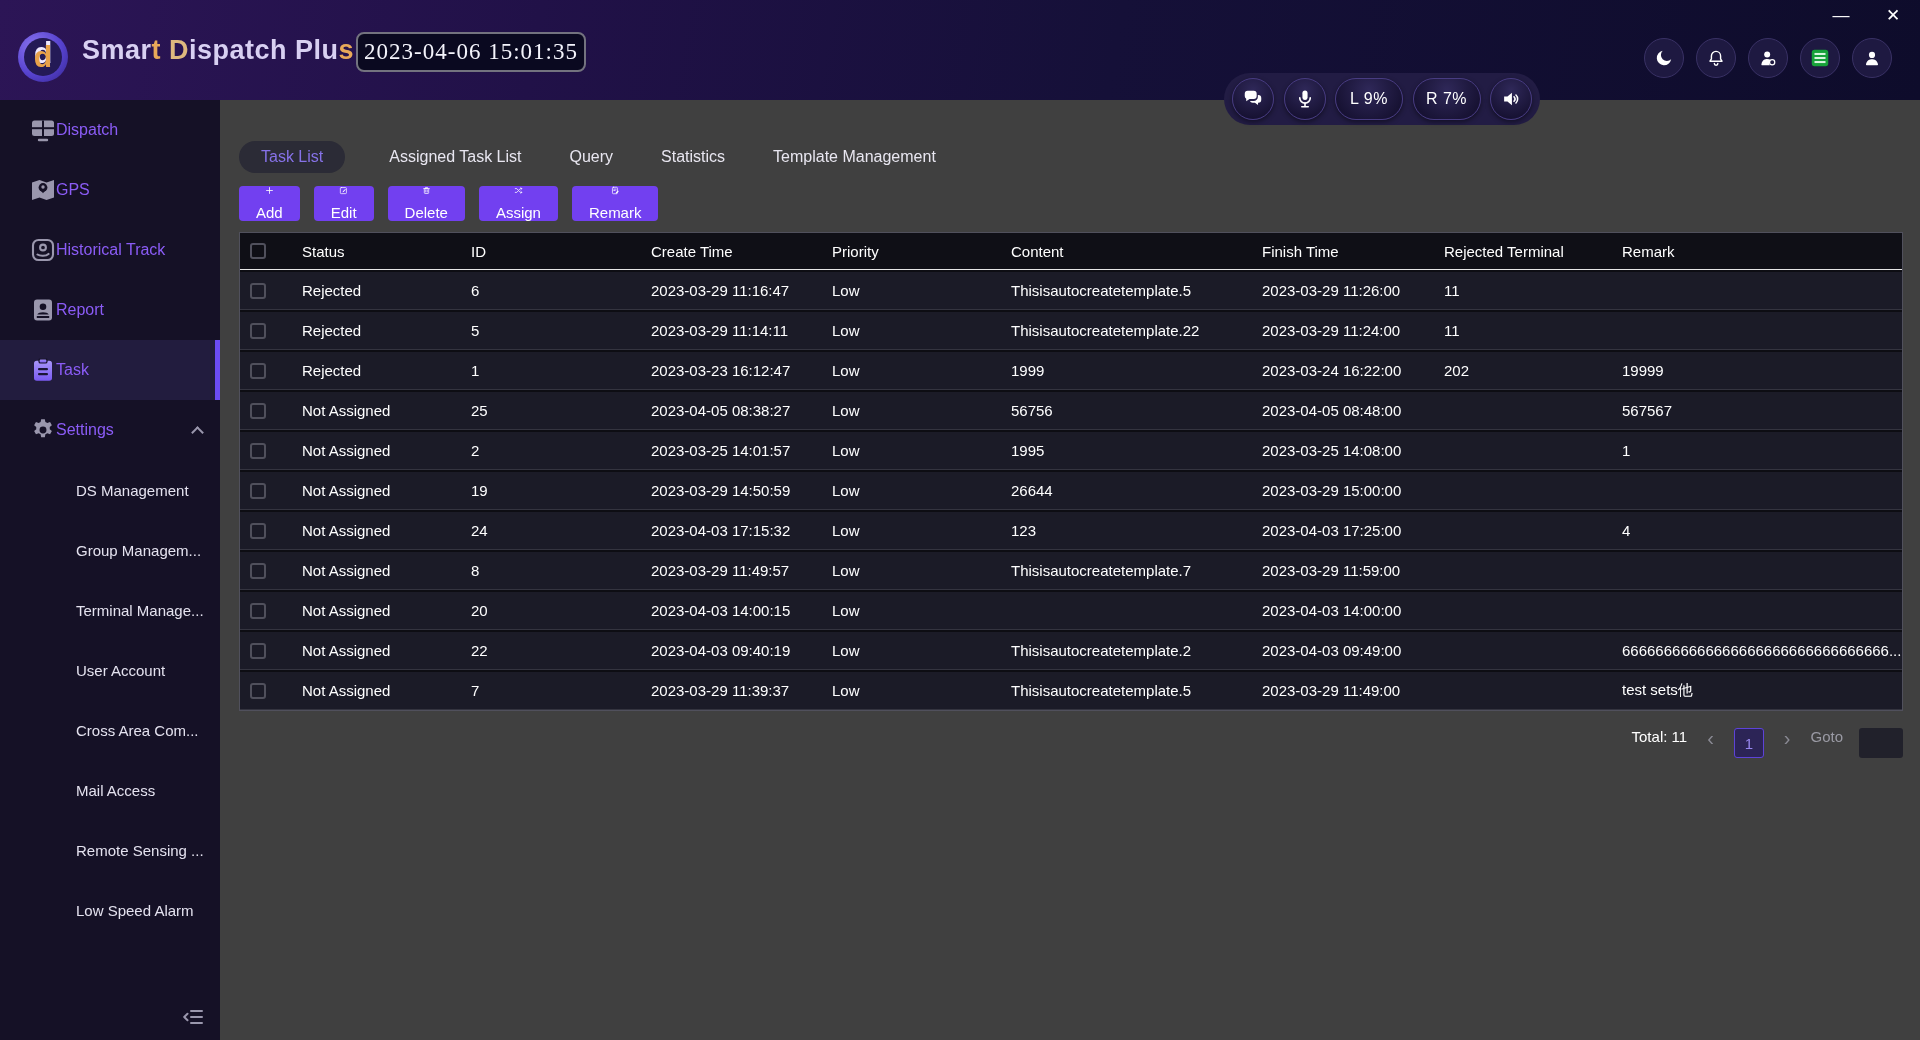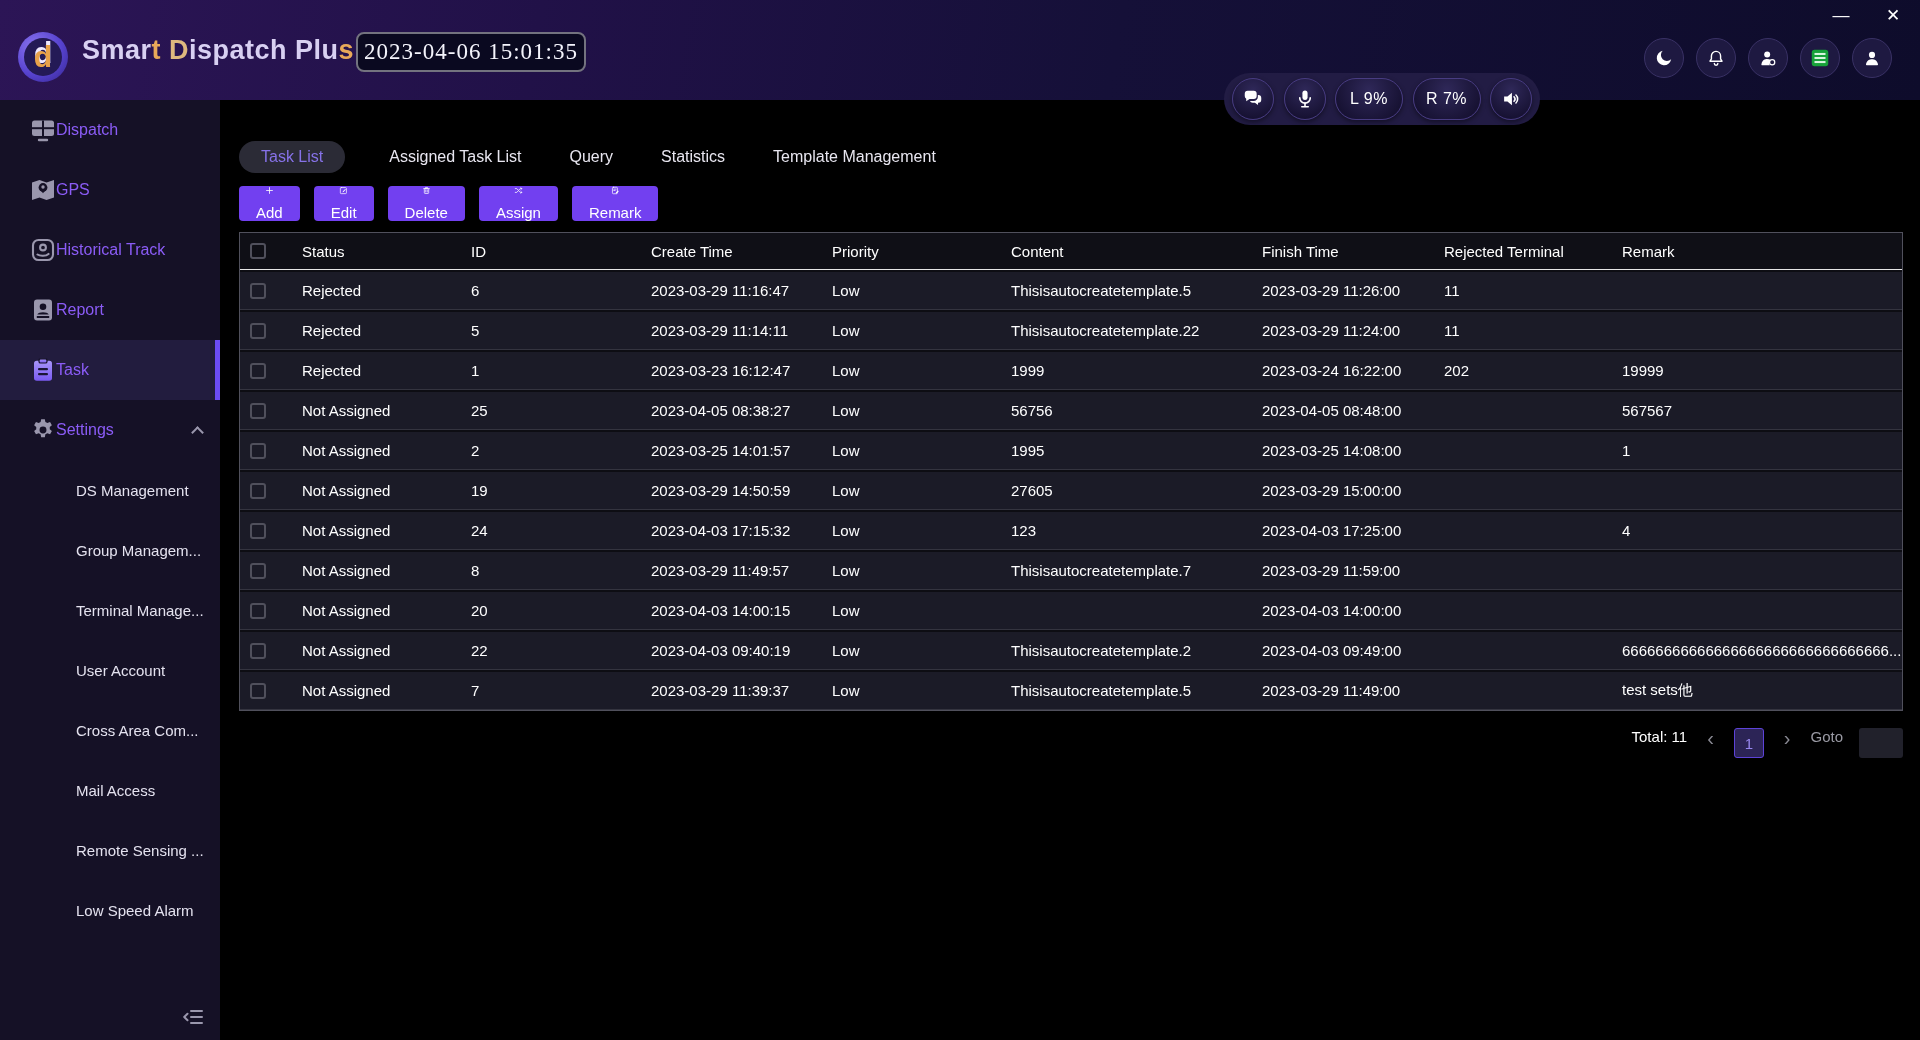--- a/index.html
+++ b/index.html
@@ -71,21 +71,21 @@
   .side-item.active::after { content:''; position:absolute; right:0; top:0; width:5px; height:100%; background:#6c4cf5; }
   .side-icon { width:26px; height:26px; flex:0 0 26px; }
   .chev-up {
     position:absolute; right:18px; top:28px; width:9px; height:9px;
     border-left:2px solid #9a97ad; border-top:2px solid #9a97ad; transform:rotate(45deg);
   }
   .sub-item { height:60px; display:flex; align-items:center; padding-left:76px; font-size:15px; color:#e4e2ef; cursor:default; }
   .collapse-btn { position:absolute; bottom:10px; right:14px; width:24px; height:22px; }
 
   
-  .main { position:absolute; top:100px; left:220px; width:1700px; height:940px; background:#000000; padding:41px 3px 0 19px; }
+  .main { position:absolute; top:100px; left:220px; width:1700px; height:940px; background:#404040; padding:41px 3px 0 19px; }
 
   .tabs { display:flex; align-items:center; gap:40px; height:32px; }
   .tab { font-size:16px; color:#e8e6f0; padding:0 4px; cursor:default; }
   .tab.active {
     background:#2b2b36; color:#8672e8; border-radius:17px; height:32px;
     display:flex; align-items:center; padding:0 22px;
   }
 
   .toolbar { display:flex; gap:14px; margin-top:13px; }
   .tbtn {
@@ -431,21 +431,21 @@
       <div class="cell">1</div>
     </div>
         <div class="trow">
       <div class="cb-cell">
             <div class="checkbox"></div>
           </div>
       <div class="cell">Not Assigned</div>
       <div class="cell">19</div>
       <div class="cell">2023-03-29 14:50:59</div>
       <div class="cell">Low</div>
-      <div class="cell">27605</div>
+      <div class="cell">26644</div>
       <div class="cell">2023-03-29 15:00:00</div>
       <div class="cell"></div>
       <div class="cell"></div>
     </div>
         <div class="trow">
       <div class="cb-cell">
             <div class="checkbox"></div>
           </div>
       <div class="cell">Not Assigned</div>
       <div class="cell">24</div>

